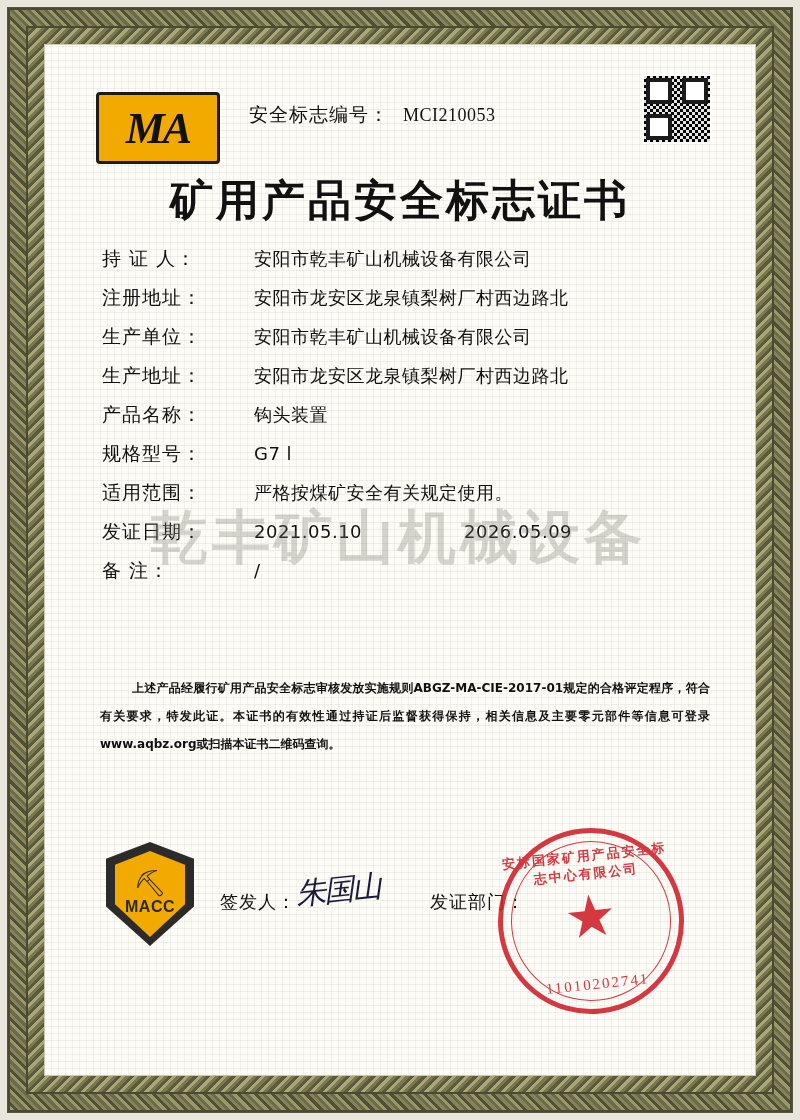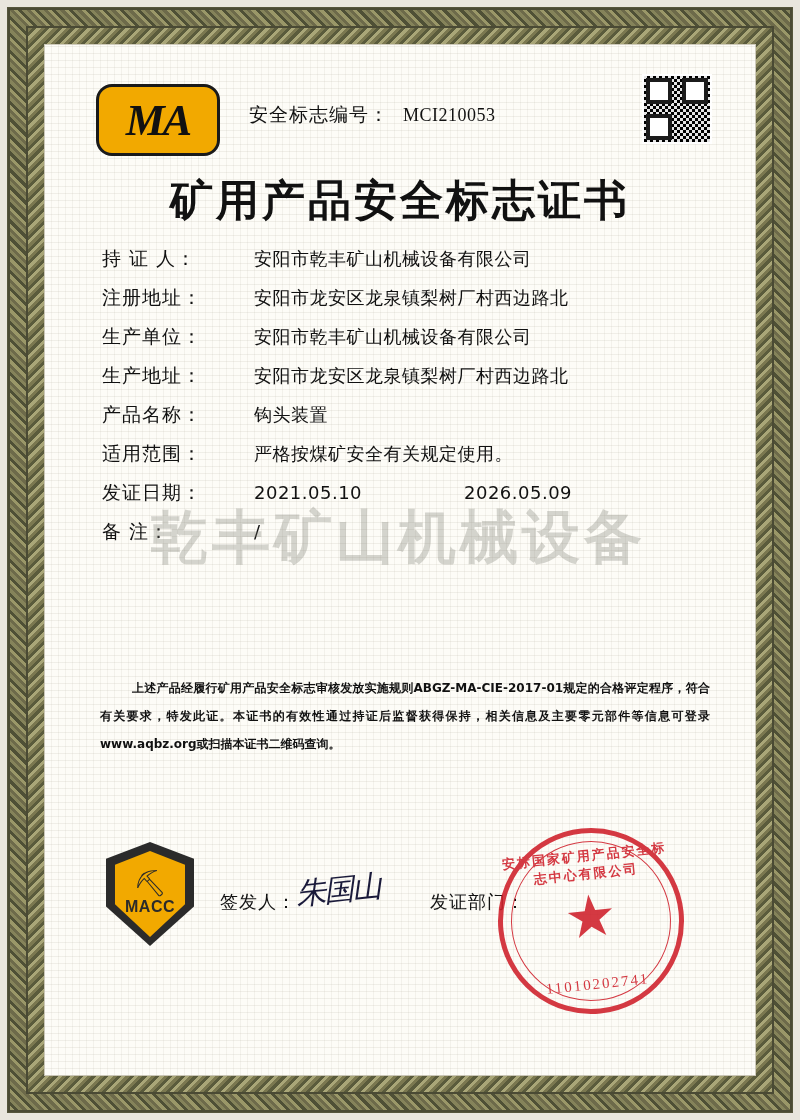--- a/index.html
+++ b/index.html
@@ -35,22 +35,22 @@
   }
   .guilloche{
     position:absolute;inset:0;
     background:
       repeating-linear-gradient(0deg,rgba(180,175,160,.18) 0 1px,transparent 1px 7px),
       repeating-linear-gradient(90deg,rgba(180,175,160,.14) 0 1px,transparent 1px 7px);
     pointer-events:none;
   }
   
   .ma-logo{
-    position:absolute;left:52px;top:40px;width:118px;height:66px;
-    background:#f2a900;border:3px solid #1a1a1a;border-radius:16px;
+    position:absolute;left:52px;top:48px;width:118px;height:66px;
+    background:#f2a900;border:3px solid #1a1a1a;border-radius:4px;
     display:flex;align-items:center;justify-content:center;
   }
   .ma-logo span{
     font-family:"Liberation Serif","DejaVu Serif",serif;
     font-weight:bold;font-size:44px;color:#111;letter-spacing:-2px;
     font-style:italic;
   }
   
   .cert-no{
     position:absolute;left:205px;top:58px;
@@ -229,20 +229,24 @@
         <div class="lbl">生产单位：</div>
         <div class="val">安阳市乾丰矿山机械设备有限公司</div>
       </div>
       <div class="row">
         <div class="lbl">生产地址：</div>
         <div class="val">安阳市龙安区龙泉镇梨树厂村西边路北</div>
       </div>
       <div class="row">
         <div class="lbl">产品名称：</div>
         <div class="val">钩头装置</div>
+      </div>
+      <div class="row">
+        <div class="lbl">规格型号：</div>
+        <div class="val">G7 l</div>
       </div>
       <div class="row">
         <div class="lbl">适用范围：</div>
         <div class="val">严格按煤矿安全有关规定使用。</div>
       </div>
       <div class="row date">
         <div class="lbl">发证日期：</div>
         <div class="val">2021.05.10</div>
         <div class="val">2026.05.09</div>
       </div>

